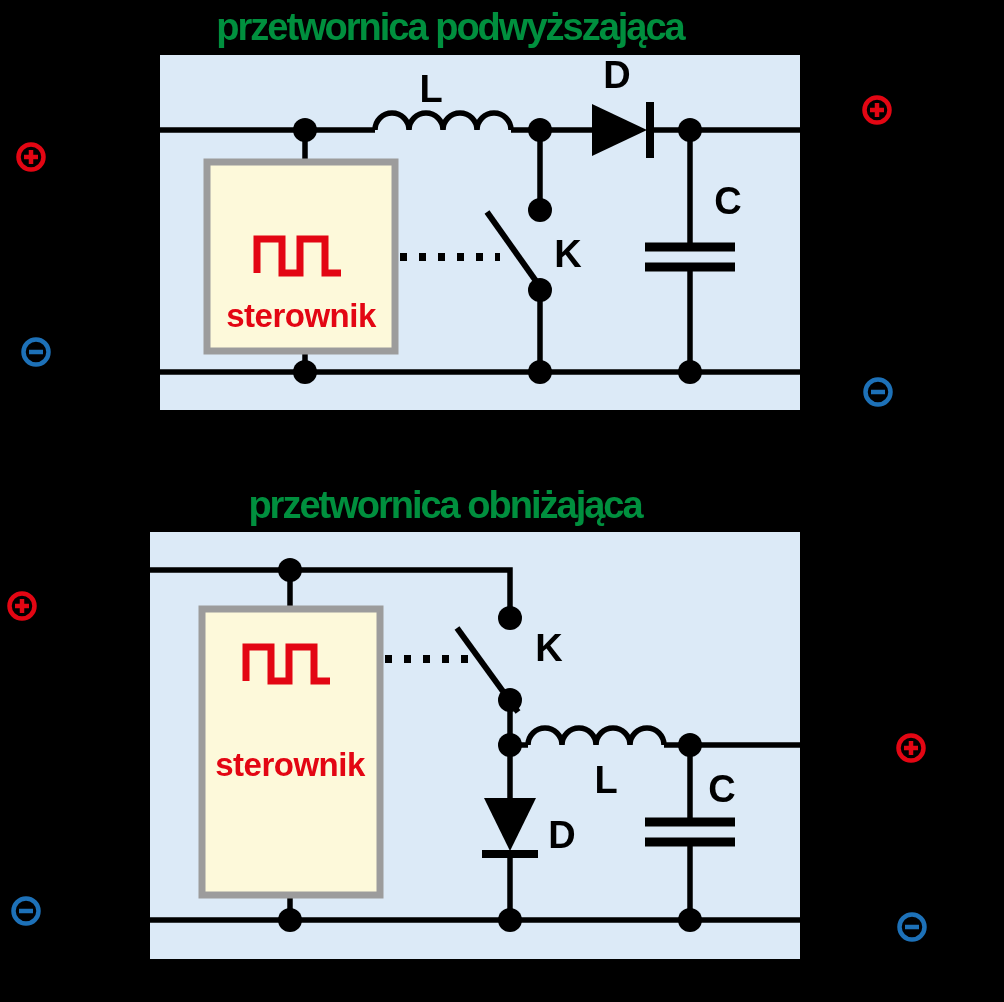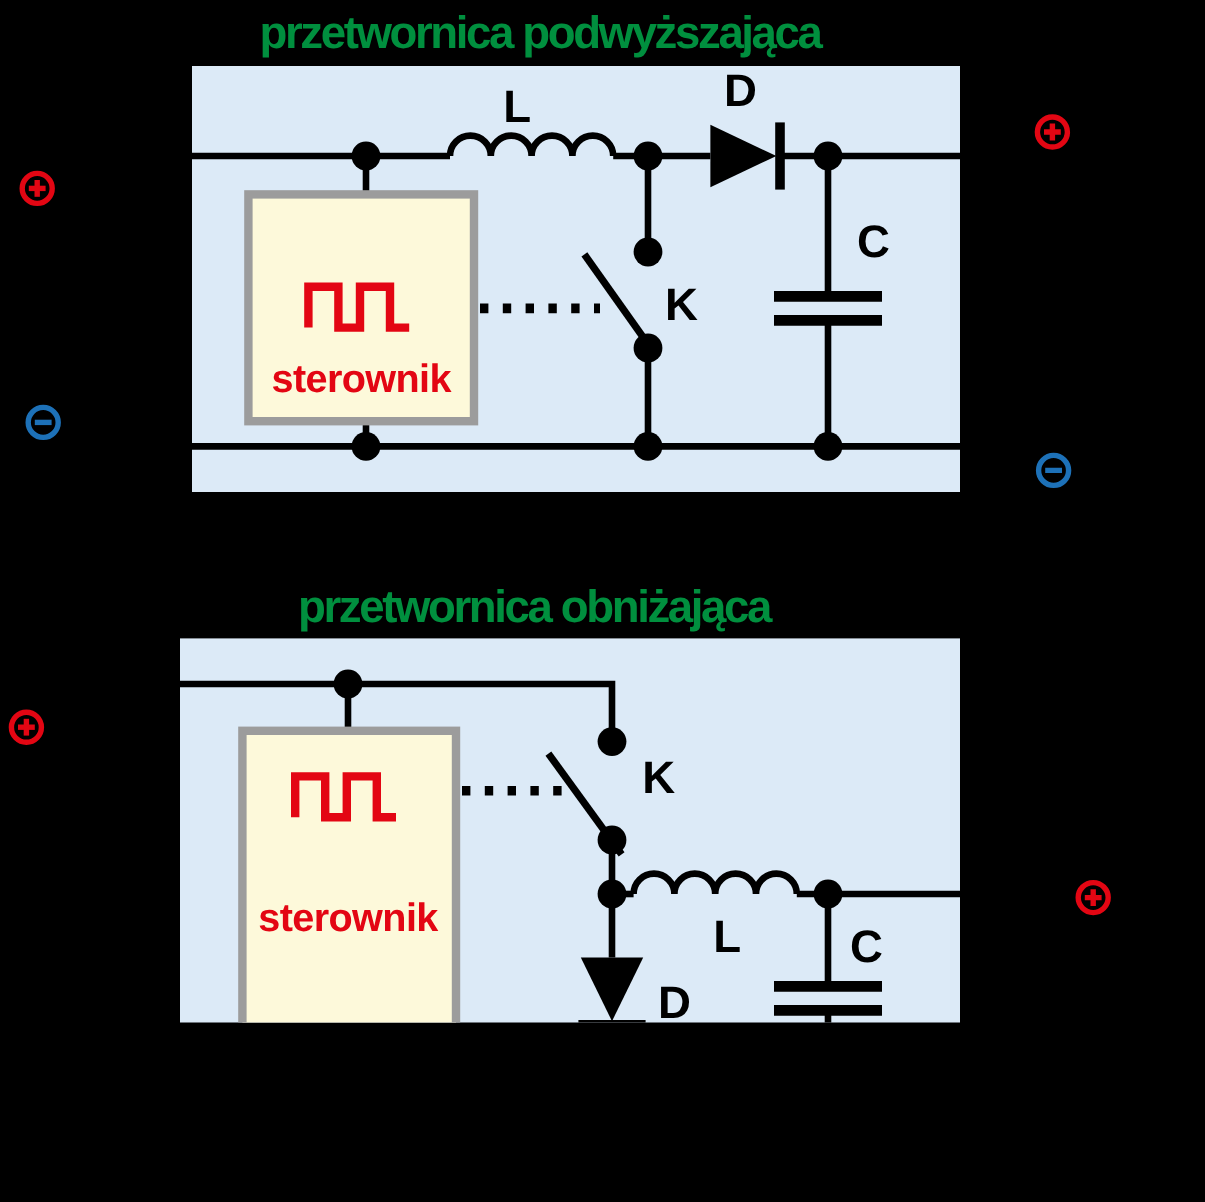--- a/index.html
+++ b/index.html
@@ -3,21 +3,21 @@
 <meta charset="utf-8">
 <style>
   html, body {
     margin: 0;
     padding: 0;
     background: var(--background, #000000);
   }
   .canvas {
     position: relative;
     width: 1004px;
-    height: 852px;
+    height: 1002px;
     overflow: hidden;
     text-decoration: underline;
   }
   svg { display: block; }
   text {
     font-family: "Liberation Sans", "DejaVu Sans", sans-serif;
   }
   .title {
     font-size: 38px;
     font-weight: bold;

